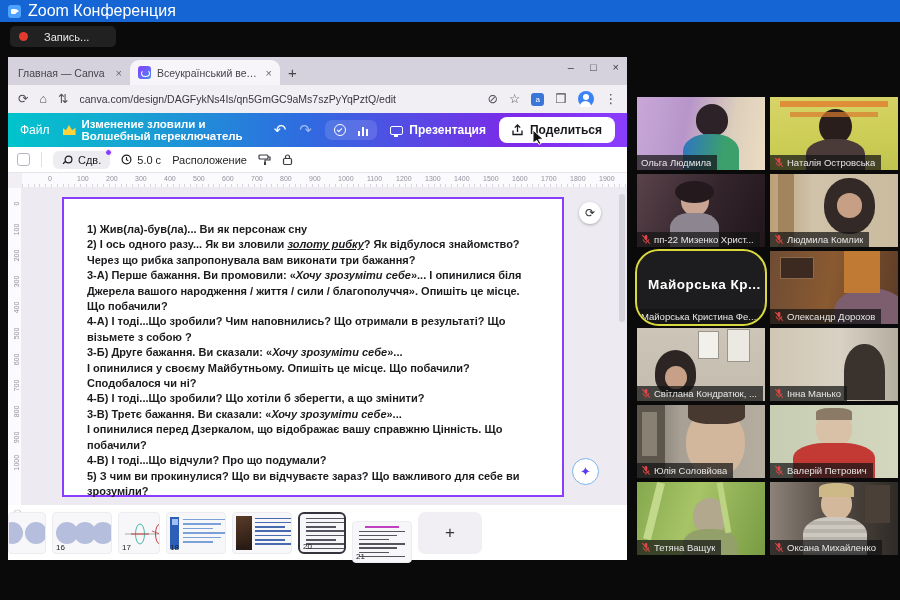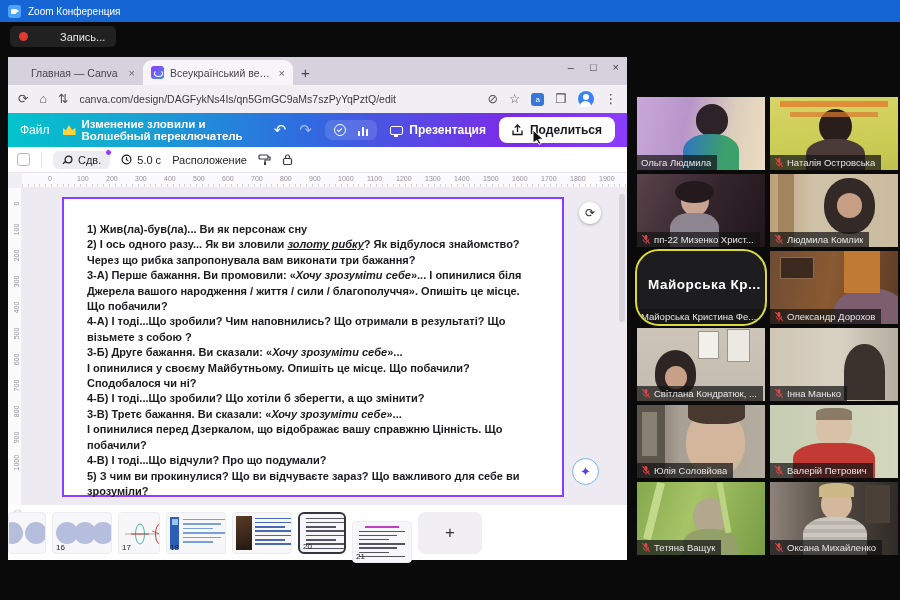--- a/index.html
+++ b/index.html
@@ -7,31 +7,31 @@
   .screen{position:relative;width:900px;height:600px;background:#0a0a0a;overflow:hidden;
           font-family:"Liberation Sans",sans-serif;}
 
   
   .titlebar{position:absolute;left:0;top:0;width:900px;height:22px;background:#1566d4;
             display:flex;align-items:center;gap:7px;padding:0 8px;}
   .zoom-logo{width:13px;height:13px;border-radius:3px;background:#4da3ff;position:relative;flex:none;}
   .zoom-logo::before{content:"";position:absolute;left:2.5px;top:4px;width:5px;height:5px;background:#fff;border-radius:1px;}
   .zoom-logo::after{content:"";position:absolute;left:8px;top:4.5px;border-left:3px solid #fff;
             border-top:2px solid transparent;border-bottom:2px solid transparent;}
-  .titlebar .title{color:#fff;font-size:10px;}
+  .titlebar .title{color:#fff;font-size:16px;}
   .record-pill{position:absolute;left:10px;top:26px;width:106px;height:21px;background:#212121;
-            border-radius:5px;display:flex;align-items:center;gap:32px;padding:0 9px;}
+            border-radius:5px;display:flex;align-items:center;gap:16px;padding:0 9px;}
   .rec-dot{width:9px;height:9px;border-radius:50%;background:#e23a2e;flex:none;}
   .record-pill span{color:#e8e8e8;font-size:11px;}
 
   
   .browser{position:absolute;left:8px;top:57px;width:619px;height:503px;background:#f1eff4;}
 
   .tabstrip{position:absolute;left:0;top:0;width:619px;height:28px;background:#d6d2dd;
-            display:flex;align-items:flex-end;padding-left:15px;}
+            display:flex;align-items:flex-end;padding-left:2px;}
   .tab{height:25px;display:flex;align-items:center;gap:6px;padding:0 8px;font-size:10.5px;color:#46434b;}
   .tab.inactive{width:120px;}
   .tab.active{width:150px;background:#f7f5fa;border-radius:9px 9px 0 0;}
   .tab .t-title{white-space:nowrap;overflow:hidden;text-overflow:ellipsis;flex:1;}
   .tab .t-close{font-size:11px;color:#6a6770;flex:none;}
   .favicon{width:13px;height:13px;border-radius:3px;flex:none;
            background:linear-gradient(135deg,#8b3dff,#4a8af4);position:relative;}
   .favicon::after{content:"";position:absolute;left:3px;top:4px;width:7px;height:5px;
            border:1.4px solid #fff;border-radius:50%;border-top-color:transparent;}
   .newtab{margin-left:8px;font-size:15px;color:#45424a;line-height:24px;}

